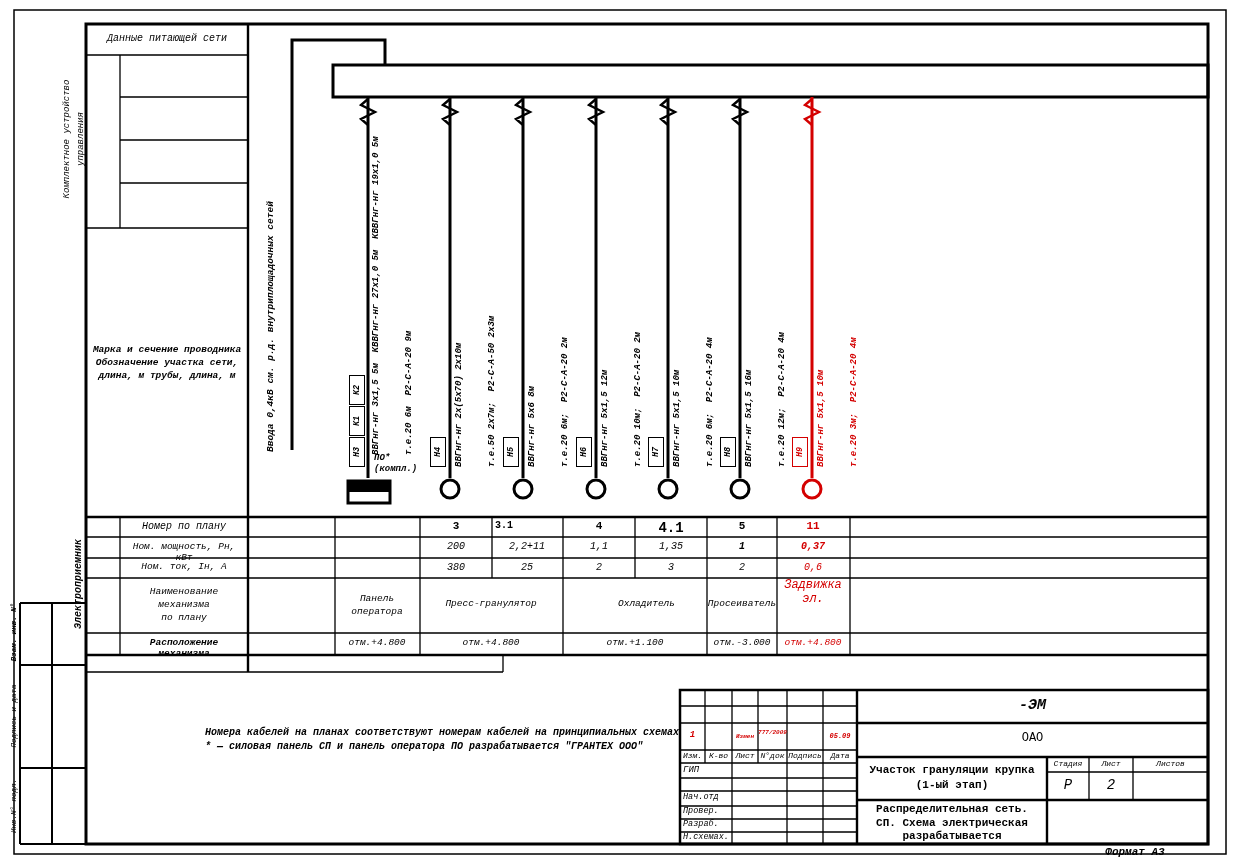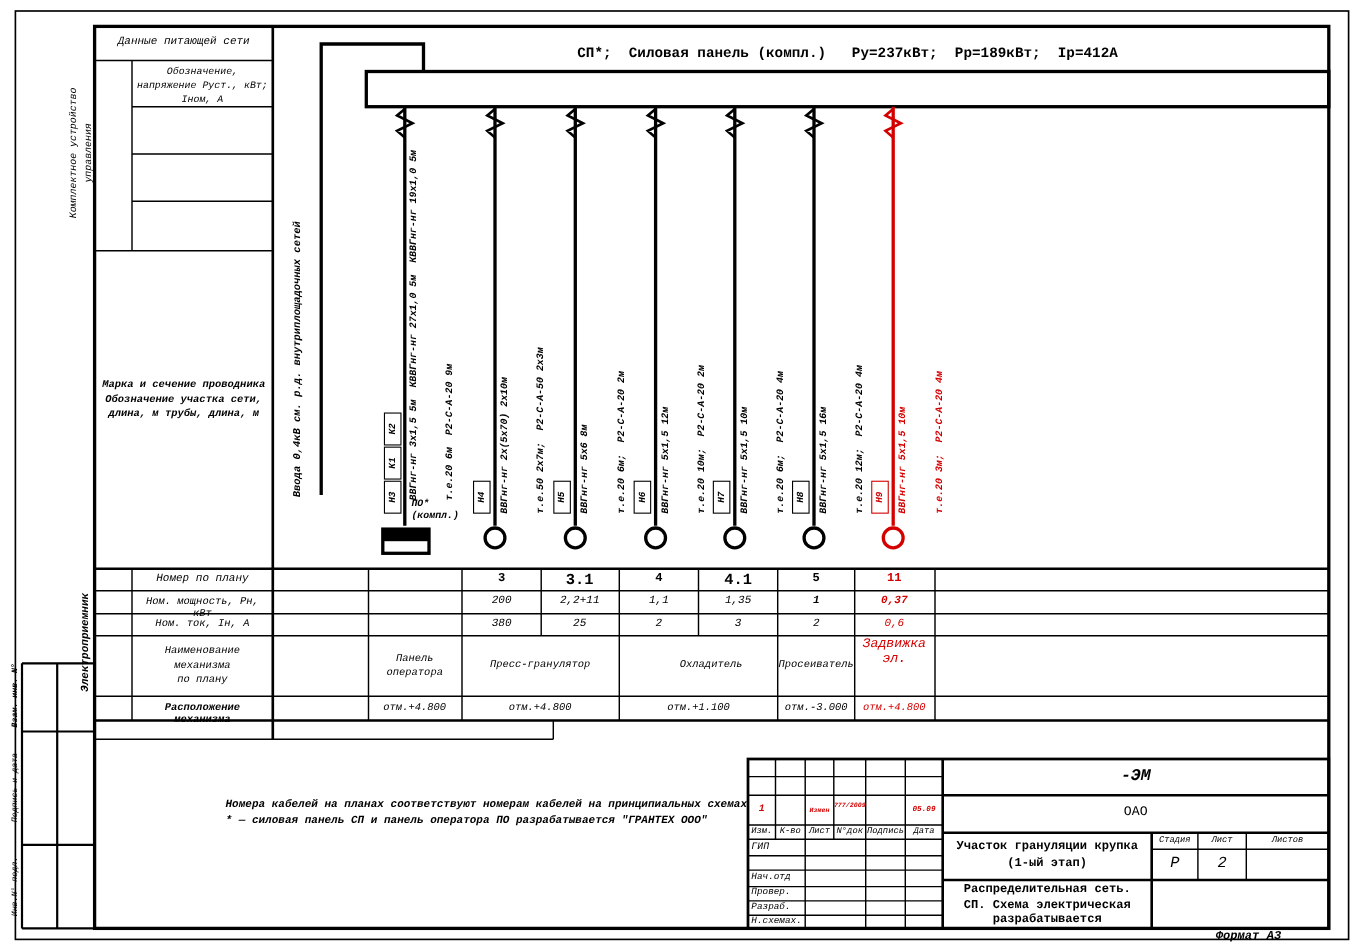--- a/index.html
+++ b/index.html
@@ -66,29 +66,27 @@
              M680 706H857 M680 723H857 M680 750H857 M680 763H857 M680 778H857
              M680 791H857 M680 806H857 M680 819H857 M680 832H857
              M1089 757V800 M1133 757V800 M1047 772H1208" fill="none" stroke="#000" stroke-width="1.3"></path>
   </svg>
 
   <div class="t rot i b c" style="left:26px;top:647px;width:62px;height:16px;font-size:7.5px">Взам. инв. N°</div>
   <div class="t rot i c" style="left:26px;top:750px;width:100px;height:16px;font-size:7.5px">Подпись и дата</div>
   <div class="t rot i c" style="left:26px;top:827px;width:74px;height:16px;font-size:7.5px">Инв.N° подл.</div>
 
   <div class="t i c" style="left:86px;top:33px;width:162px;font-size:10px">Данные питающей сети</div>
-  <div class="t i c" style="left:124px;top:59px;width:120px;font-size:9px;line-height:13px">Обозначение, напряжение Руст., кВт; Iном, А</div>
   <div class="t rot i c" style="left:90px;top:194px;width:170px;height:30px;font-size:9px;line-height:14px;white-space:normal">Комплектное устройство управления</div>
   <div class="t i b c" style="left:88px;top:343px;width:158px;font-size:9.5px;line-height:13px">
     <span style="display:block">Марка и сечение проводника</span>
     <span style="display:block">Обозначение участка сети,</span>
     <span style="display:block">длина, м трубы, длина, м</span>
   </div>
 
-  <div class="t b c pre" style="left:333px;top:42px;width:875px;font-size:13px">СП*;  Силовая панель (компл.)   Ру=237кВт;  Рр=189кВт;  Iр=412А</div>
   <div class="t rot i b" style="left:278px;top:440px;height:12px;font-size:9.5px">Ввода 0,4кВ см. р.д. внутриплощадочных сетей</div>
 
   <div class="tagbox" style="left:349px;top:375px">
     <span>К2</span>
     </div>
   <div class="tagbox" style="left:349px;top:406px">
     <span>К1</span>
     </div>
   <div class="tagbox" style="left:349px;top:437px">
     <span>Н3</span>
@@ -151,21 +149,21 @@
   <div class="t i c" style="left:122px;top:542px;width:124px;font-size:9.5px">Ном. мощность, Рн, кВт</div>
   <div class="t i c" style="left:122px;top:562px;width:124px;font-size:9.5px">Ном. ток, Iн, А</div>
   <div class="t i c" style="left:122px;top:585px;width:124px;font-size:9.5px;line-height:13px">
     <span style="display:block">Наименование</span>
     <span style="display:block">механизма</span>
     <span style="display:block">по плану</span>
   </div>
   <div class="t i b c" style="left:122px;top:638px;width:124px;font-size:9.5px">Расположение механизма</div>
 
   <div class="t b c" style="left:416px;top:520px;width:80px;font-size:11px">3</div>
-  <div class="t b c" style="left:487px;top:520px;width:80px;font-size:14px">3.1</div>
+  <div class="t b c" style="left:464px;top:520px;width:80px;font-size:10px">3.1</div>
   <div class="t b c" style="left:559px;top:520px;width:80px;font-size:11px">4</div>
   <div class="t b c" style="left:631px;top:520px;width:80px;font-size:14px">4.1</div>
   <div class="t b c" style="left:702px;top:520px;width:80px;font-size:11px">5</div>
   <div class="t b c red" style="left:773px;top:520px;width:80px;font-size:11px">11</div>
 
   <div class="t i c" style="left:416px;top:541px;width:80px;font-size:10px">200</div>
   <div class="t i c" style="left:487px;top:541px;width:80px;font-size:10px">2,2+11</div>
   <div class="t i c" style="left:559px;top:541px;width:80px;font-size:10px">1,1</div>
   <div class="t i c" style="left:631px;top:541px;width:80px;font-size:10px">1,35</div>
   <div class="t i b c" style="left:702px;top:541px;width:80px;font-size:10px">1</div>

